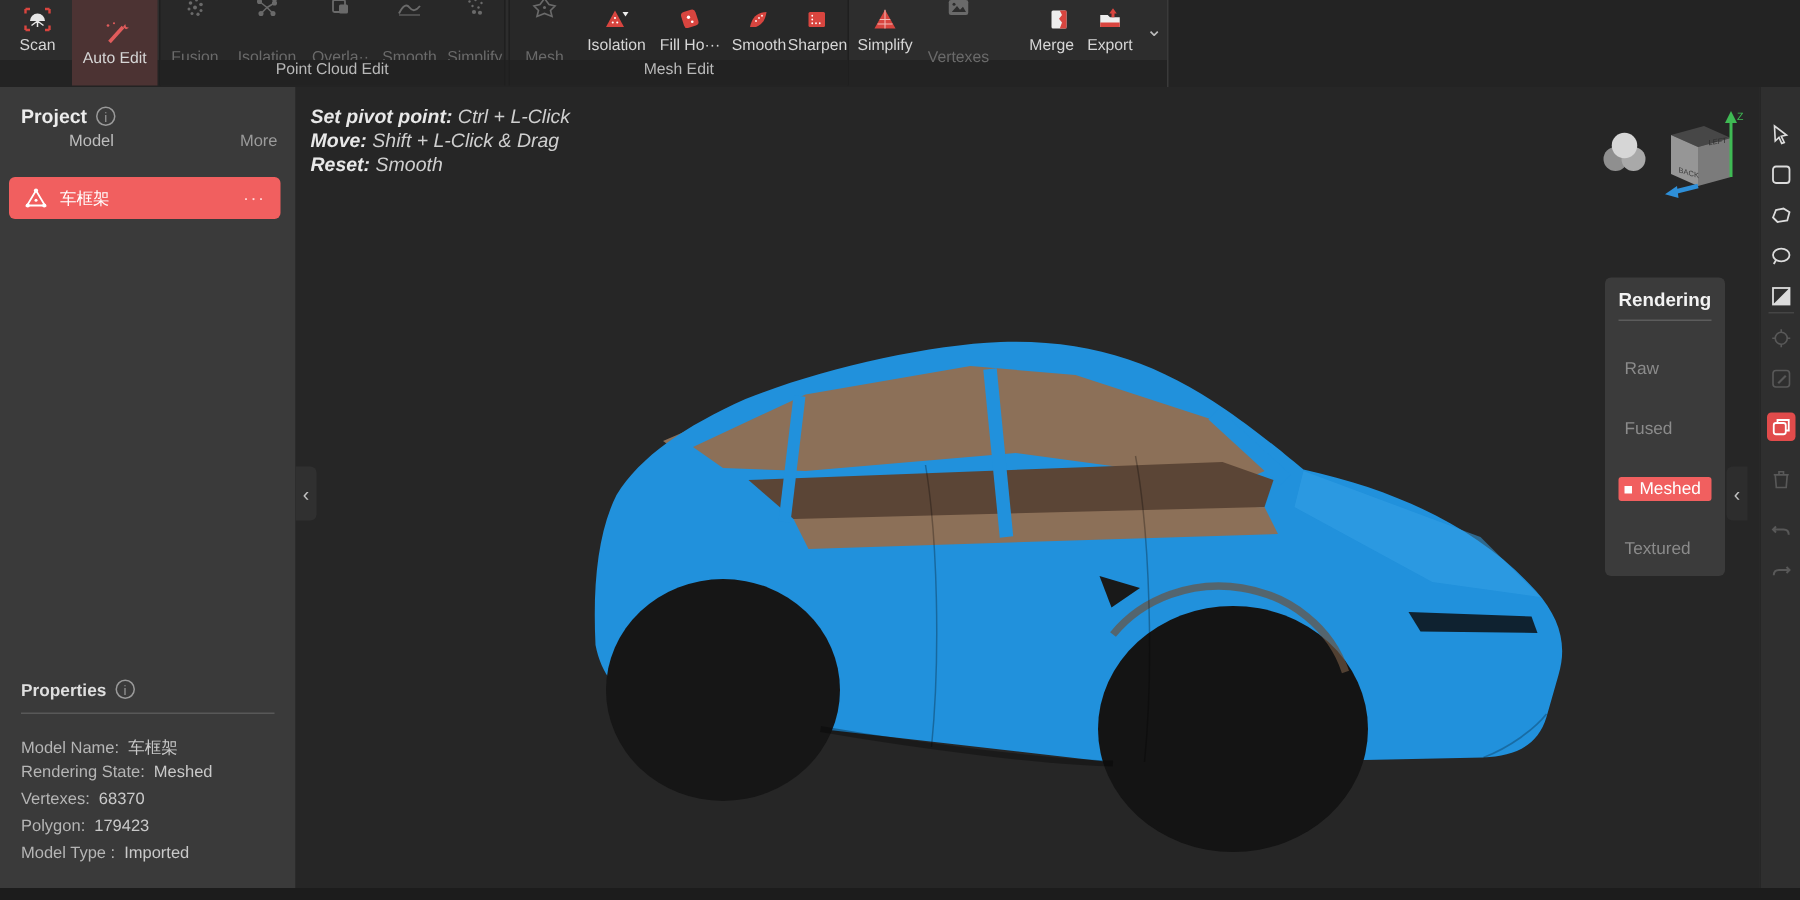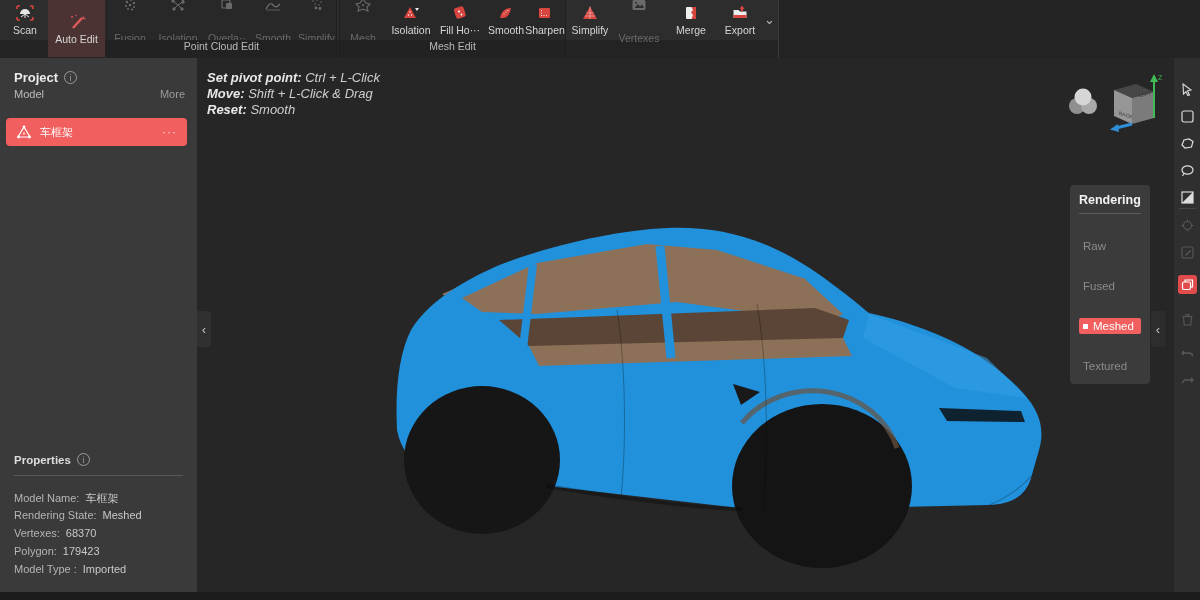--- a/index.html
+++ b/index.html
@@ -19,21 +19,21 @@
   .group-strip span { font-size:10.5px; color:#b9b9b9; }
   #toolbar-understrip { position:absolute; left:0; top:40px; width:778px; height:18px; background:#232323; }
   .chev { position:absolute; top:12px; color:#bdbdbd; font-size:13px; cursor:pointer; }
 
   
   #sidebar { position:absolute; left:0; top:58px; width:197px; height:534px; background:#3a3a3a; }
   .sb-title { position:absolute; left:14px; font-size:13px; font-weight:bold; color:#ececec; }
   .info-i { display:inline-block; width:13px; height:13px; border:1px solid #9a9a9a; border-radius:50%;
     color:#9a9a9a; font-size:9px; text-align:center; line-height:12px; margin-left:6px; font-weight:normal; vertical-align:1px;}
   #model-row { position:absolute; left:14px; right:12px; top:30px; display:flex; justify-content:space-between; }
-  #model-row .m { font-size:11px; color:#bdbdbd; }
+  #model-row .m { font-size:11px; color:#bdbdbd;margin-left:32px; }
   #model-row .more { font-size:11px; color:#9b9b9b; cursor:pointer; }
   #model-item { position:absolute; left:6px; right:10px; top:60px; height:28px; background:#f15f5f; border-radius:4px;
     display:flex; align-items:center; padding:0 10px; gap:8px; cursor:pointer; }
   #model-item .name { font-size:11px; color:#ffffff; flex:1; }
   #model-item .dots { color:#ffd9d9; font-size:12px; letter-spacing:1px; cursor:pointer; }
 
   #props { position:absolute; left:0; right:0; top:395px; }
   #props .hr { margin:10px 14px 0 14px; border-top:1px solid #585858; }
   .prow { position:absolute; left:14px; font-size:11px; color:#c9c9c9; white-space:nowrap; }
   .prow .pl { color:#b5b5b5; margin-right:6px; }
@@ -248,21 +248,21 @@
     <span>
       <svg width="20" height="18" viewBox="0 0 20 18">
           <rect x="3.5" y="4" width="13" height="10" rx="1.5" fill="#6a6a6a"></rect>
           <path d="M5.5 12 L9 8 L11 10.5 L13 8.5 L15 12 Z" fill="#2d2d2d"></path>
           <circle cx="7" cy="6.8" r="1" fill="#2d2d2d"></circle>
         </svg>
     </span>
     <span class="lbl">Vertexes</span>
   </div>
 
-  <div class="tbtn" style="left:666px;width:50px;">
+  <div class="tbtn" style="left:666px;width:50px;align-items:flex-end;">
     <span>
       <svg width="20" height="18" viewBox="0 0 20 18">
           <rect x="5" y="3" width="10" height="12" rx="1" fill="#eeeeee"></rect>
           <path d="M10.5 3 L15 3 L15 15 L10.5 15 L12 11 L10 8.5 L12 6 Z" fill="#d8453f"></path>
         </svg>
     </span>
     <span class="lbl">Merge</span>
   </div>
 
   <div class="tbtn" style="left:716px;width:48px;">

